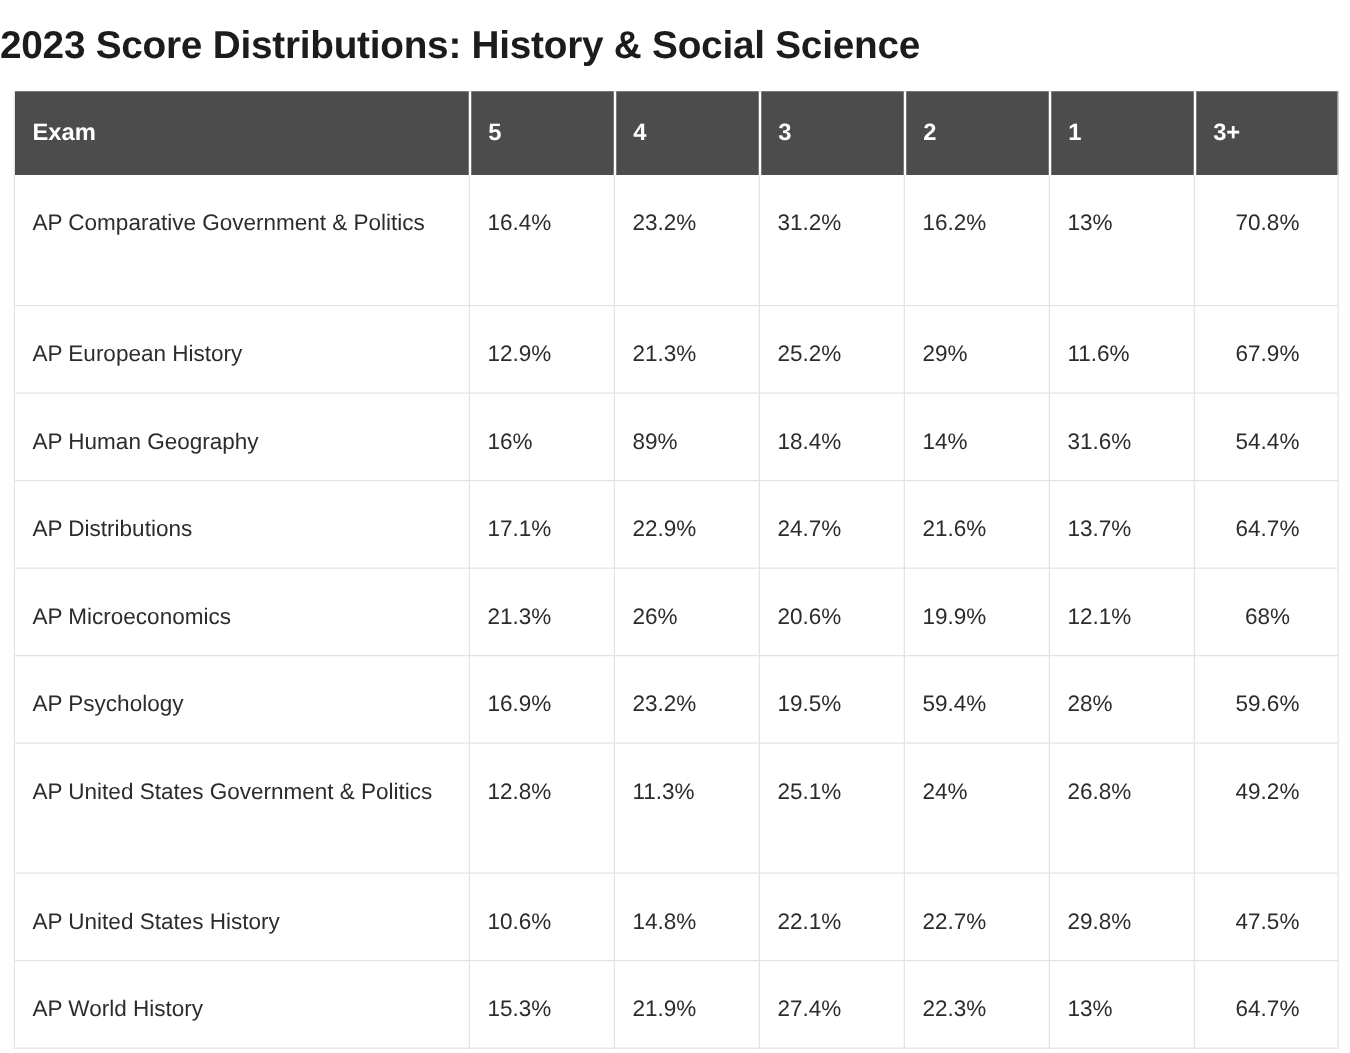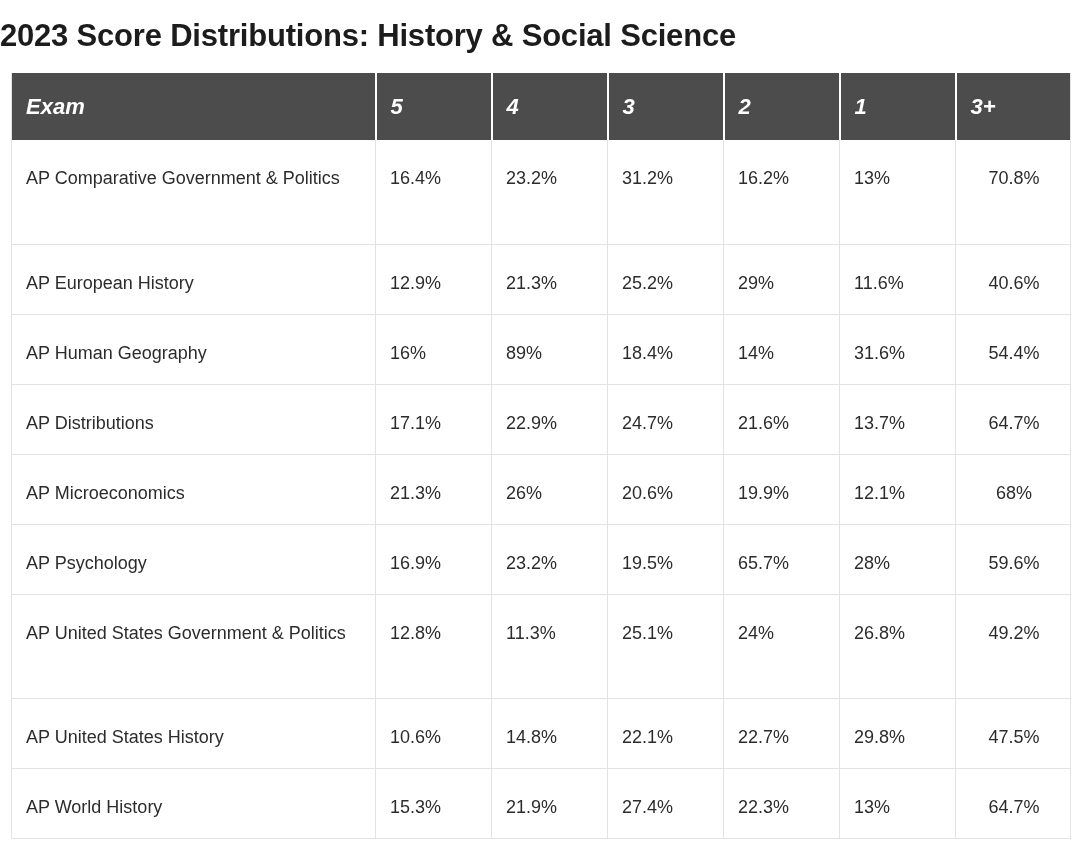--- a/index.html
+++ b/index.html
@@ -43,30 +43,29 @@
     border-collapse: collapse;
     table-layout: fixed;
     width: 1059px;
     border: 1px solid #e3e3e3;
     border-top: none;
   }
 
   table.score-table thead th {
     background: #4c4c4c;
     color: #ffffff;
-    font-size: 22px;
+    font-size: 19px;
     font-weight: bold;
     text-align: left;
     height: 67px;
     box-sizing: border-box;
     padding: 0 0 0 14px;
     vertical-align: middle;
     border-right: 2px solid #ffffff;
     border-bottom: none;
-    font-style: italic;
   }
   table.score-table thead th:last-child {
     border-right: none;
   }
 
   table.score-table tbody td {
     font-size: 18px;
     color: #2c2c2c;
     text-align: left;
     vertical-align: top;
@@ -129,21 +128,21 @@
             <td>13%</td>
             <td>70.8%</td>
           </tr>
           <tr>
             <td>AP European History</td>
             <td>12.9%</td>
             <td>21.3%</td>
             <td>25.2%</td>
             <td>29%</td>
             <td>11.6%</td>
-            <td>40.6%</td>
+            <td>67.9%</td>
           </tr>
           <tr>
             <td>AP Human Geography</td>
             <td>16%</td>
             <td>89%</td>
             <td>18.4%</td>
             <td>14%</td>
             <td>31.6%</td>
             <td>54.4%</td>
           </tr>
@@ -163,21 +162,21 @@
             <td>20.6%</td>
             <td>19.9%</td>
             <td>12.1%</td>
             <td>68%</td>
           </tr>
           <tr>
             <td>AP Psychology</td>
             <td>16.9%</td>
             <td>23.2%</td>
             <td>19.5%</td>
-            <td>65.7%</td>
+            <td>59.4%</td>
             <td>28%</td>
             <td>59.6%</td>
           </tr>
           <tr class="tall">
             <td>AP United States Government &amp; Politics</td>
             <td>12.8%</td>
             <td>11.3%</td>
             <td>25.1%</td>
             <td>24%</td>
             <td>26.8%</td>

